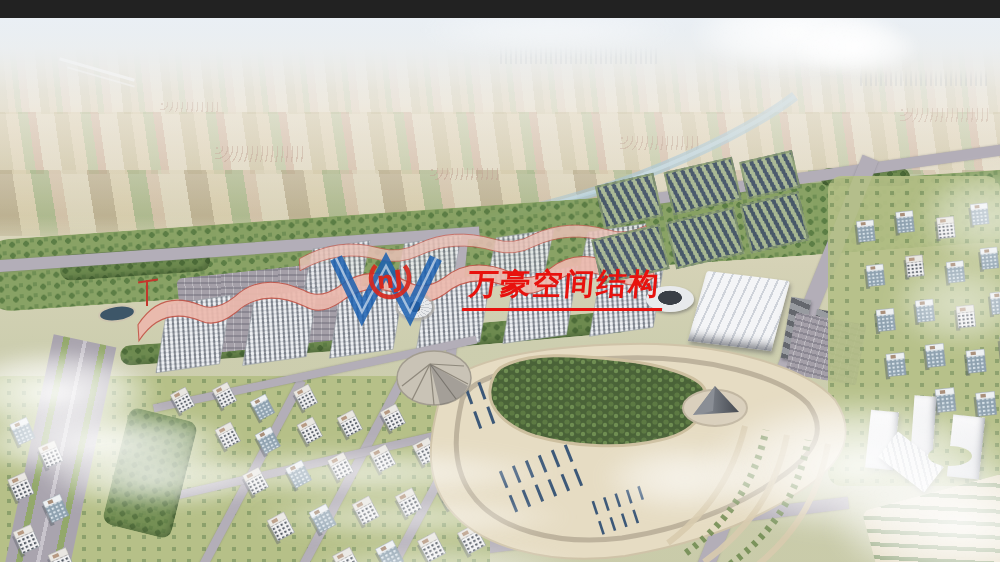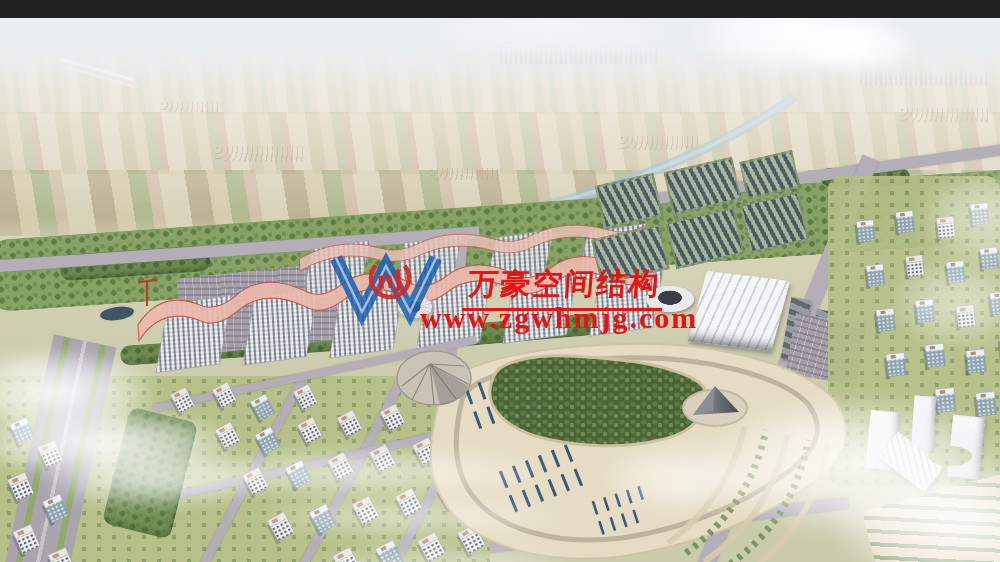--- a/index.html
+++ b/index.html
@@ -356,18 +356,17 @@
   <div class="cloud" style="left:600px;top:425px;width:170px;height:70px;opacity:.7;filter:blur(9px)"></div>
   <div class="cloud" style="left:420px;top:-10px;width:260px;height:45px;opacity:.45;filter:blur(8px)"></div>
 
   <svg style="left:326px;top:234px" width="122" height="66">
     <polyline points="10,6 36,60 60,14 84,60 110,6" fill="none" stroke="#1a5fb0" stroke-width="13" opacity=".85"></polyline>
     <polyline points="10,6 36,60 60,14 84,60 110,6" fill="none" stroke="rgba(255,255,255,.55)" stroke-width="2.5"></polyline>
     <circle cx="64" cy="26" r="19" fill="none" stroke="#d6281e" stroke-width="4.5" stroke-dasharray="86 34" transform="rotate(-40 64 26)" opacity=".92"></circle>
     <text x="64" y="36" text-anchor="middle" font-size="24" font-weight="bold" fill="#d6281e" font-family="DejaVu Sans, sans-serif" transform="rotate(-6 64 30)">nJ</text>
   </svg>
   <div class="wm-cn">万豪空间结构</div>
-  <div class="wm-url">www.zgwhmjg.com</div>
 
 </div>
 
 
 
 
 </body></html>

